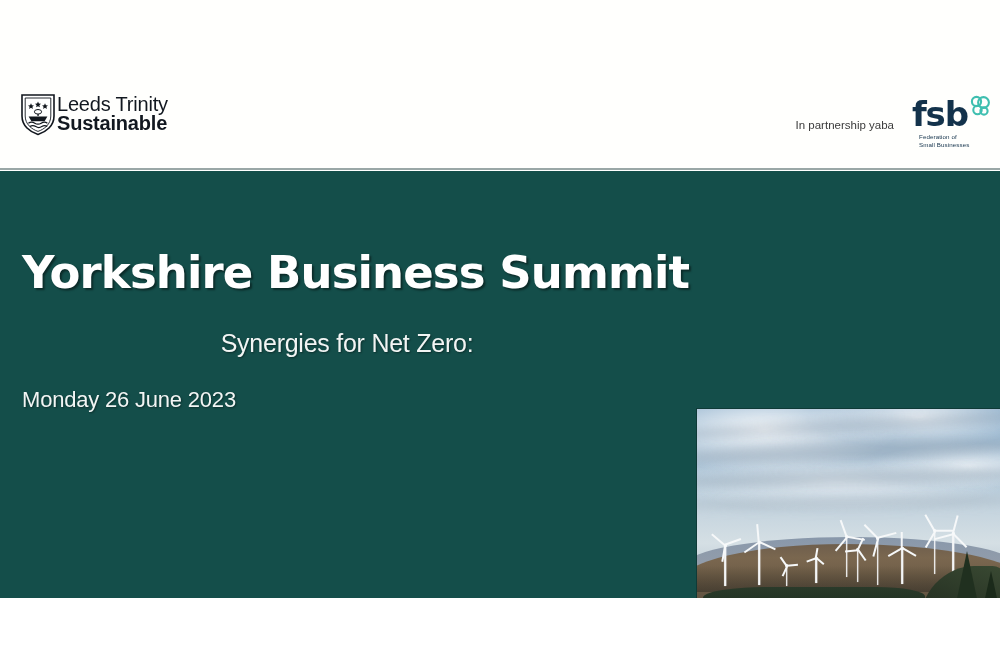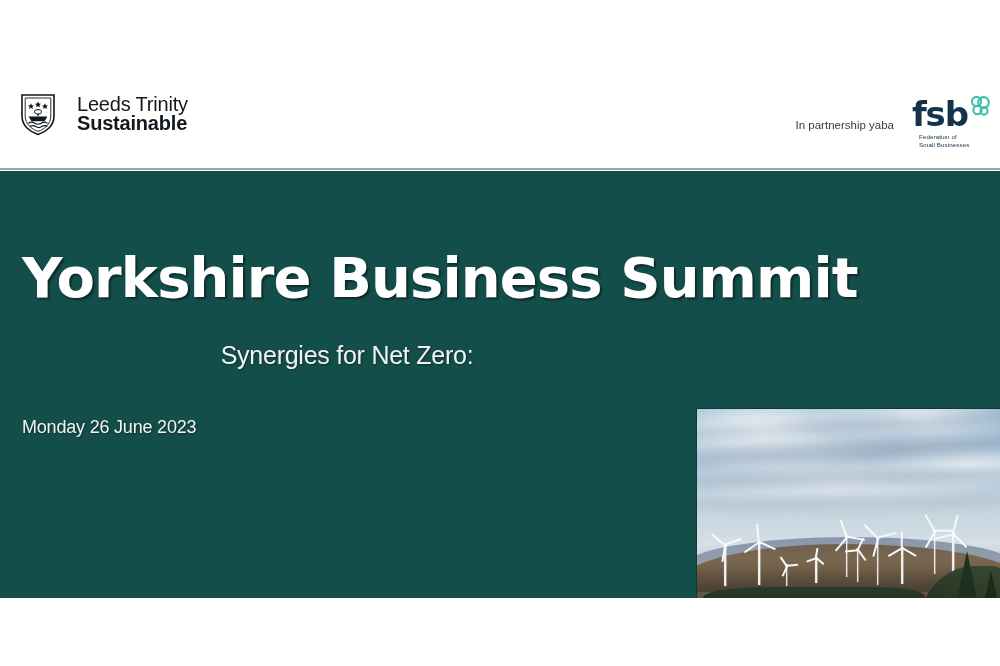--- a/index.html
+++ b/index.html
@@ -29,21 +29,21 @@
     border-bottom: 2px solid #9aa7a6;
   }
 
   
   .ltu-logo {
     position: absolute;
     left: 20px;
     top: 92px;
     display: flex;
     align-items: center;
-    gap: 21px;
+    gap: 1px;
   }
   .ltu-shield { width: 36px; height: 44px; display: block; }
   .ltu-wordmark {
     display: flex;
     flex-direction: column;
     line-height: 0.97;
   }
   .ltu-line1 {
     font-size: 20px;
     font-weight: 400;
@@ -170,21 +170,21 @@
   }
 
   .panel-text {
     position: absolute;
     left: 22px;
     top: 78px;
     width: 650px;
   }
 
   .title {
-    font-size: 56px;
+    font-size: 45px;
     font-weight: 700;
     color: #ffffff;
     letter-spacing: -0.9px;
     line-height: 1.05;
     text-shadow: 2px 2px 2px rgba(0,0,0,0.45);
     white-space: nowrap;
     font-family: "DejaVu Sans", sans-serif;
   }
 
   .subtitle {
@@ -192,22 +192,22 @@
     font-size: 25px;
     font-weight: 400;
     color: #f2f5f4;
     line-height: 1.38;
     letter-spacing: -0.25px;
     text-shadow: 1px 1px 2px rgba(0,0,0,0.40);
   }
   .subtitle-line { white-space: nowrap; text-align: center; }
 
   .datetime {
-    margin-top: 42px;
-    font-size: 18px;
+    margin-top: 22px;
+    font-size: 22px;
     font-weight: 400;
     color: #f2f5f4;
     line-height: 1.52;
     letter-spacing: -0.2px;
     text-shadow: 1px 1px 2px rgba(0,0,0,0.40);
   }
   .datetime-line { white-space: nowrap; }
 
   
   .photo-frame {

